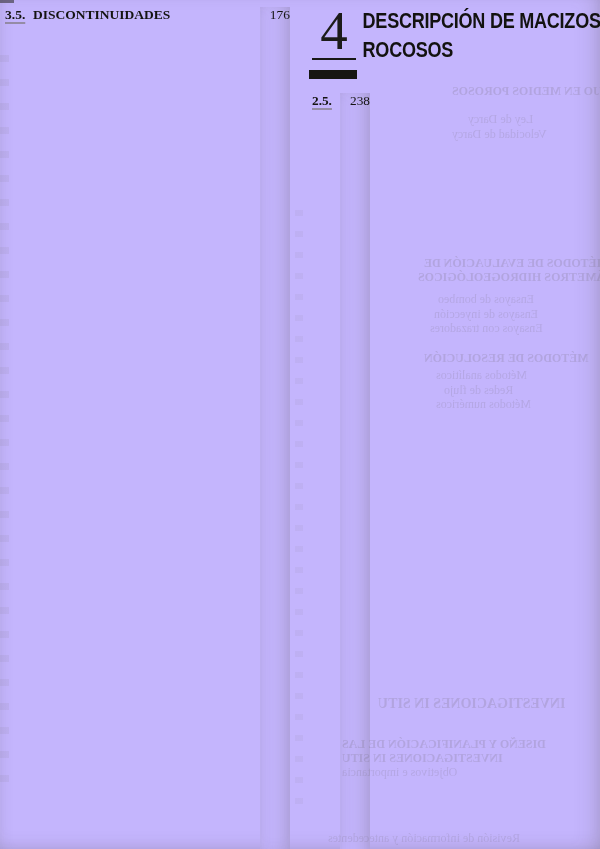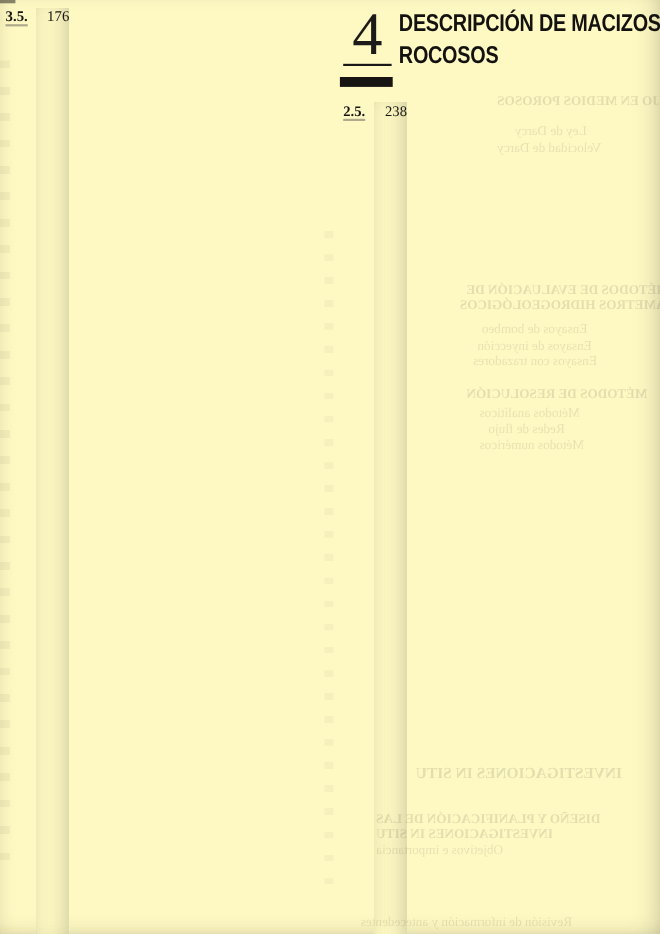--- a/index.html
+++ b/index.html
@@ -1,19 +1,19 @@
 <!DOCTYPE html>
 <html><head>
 <meta charset="utf-8">
 <style>
   html,body{margin:0;padding:0;}
   .page{
     position:relative;
     width:600px;height:849px;
-    background:#fef9c3;
+    background:#c4b5fd;
     overflow:hidden;
     font-family:"Liberation Serif","DejaVu Serif",serif;
     color:#151412;
     box-shadow:inset -16px 0 24px -16px rgba(75,70,58,.30),
                inset 0 -12px 20px -14px rgba(75,70,58,.22),
                inset 10px 0 18px -14px rgba(75,70,58,.18);
   }
   
   .col{position:absolute;}
   .col-left{left:5px;top:7px;width:285px;font-size:13.5px;line-height:15.8px;}
@@ -55,20 +55,21 @@
 </head>
 <body>
 
 <div class="page">
   <div class="corner-mark"></div>
   <div class="edge-marks edge-left"></div>
   <div class="edge-marks edge-mid"></div>
   <div class="col col-left" id="left-col">
       <div class="toc-row sec">
         <span class="num u">3.5.</span>
+        <span class="text">DISCONTINUIDADES</span>
         <span class="page">176</span>
       </div>
     </div>
   <div class="col col-right" id="right-col">
       <div class="chapter">
         <div class="ch-head">
           <div class="ch-numwrap"><span class="ch-num">4</span></div>
           <div class="ch-title">
             <span>DESCRIPCIÓN DE MACIZOS</span>
             <span>ROCOSOS</span>

